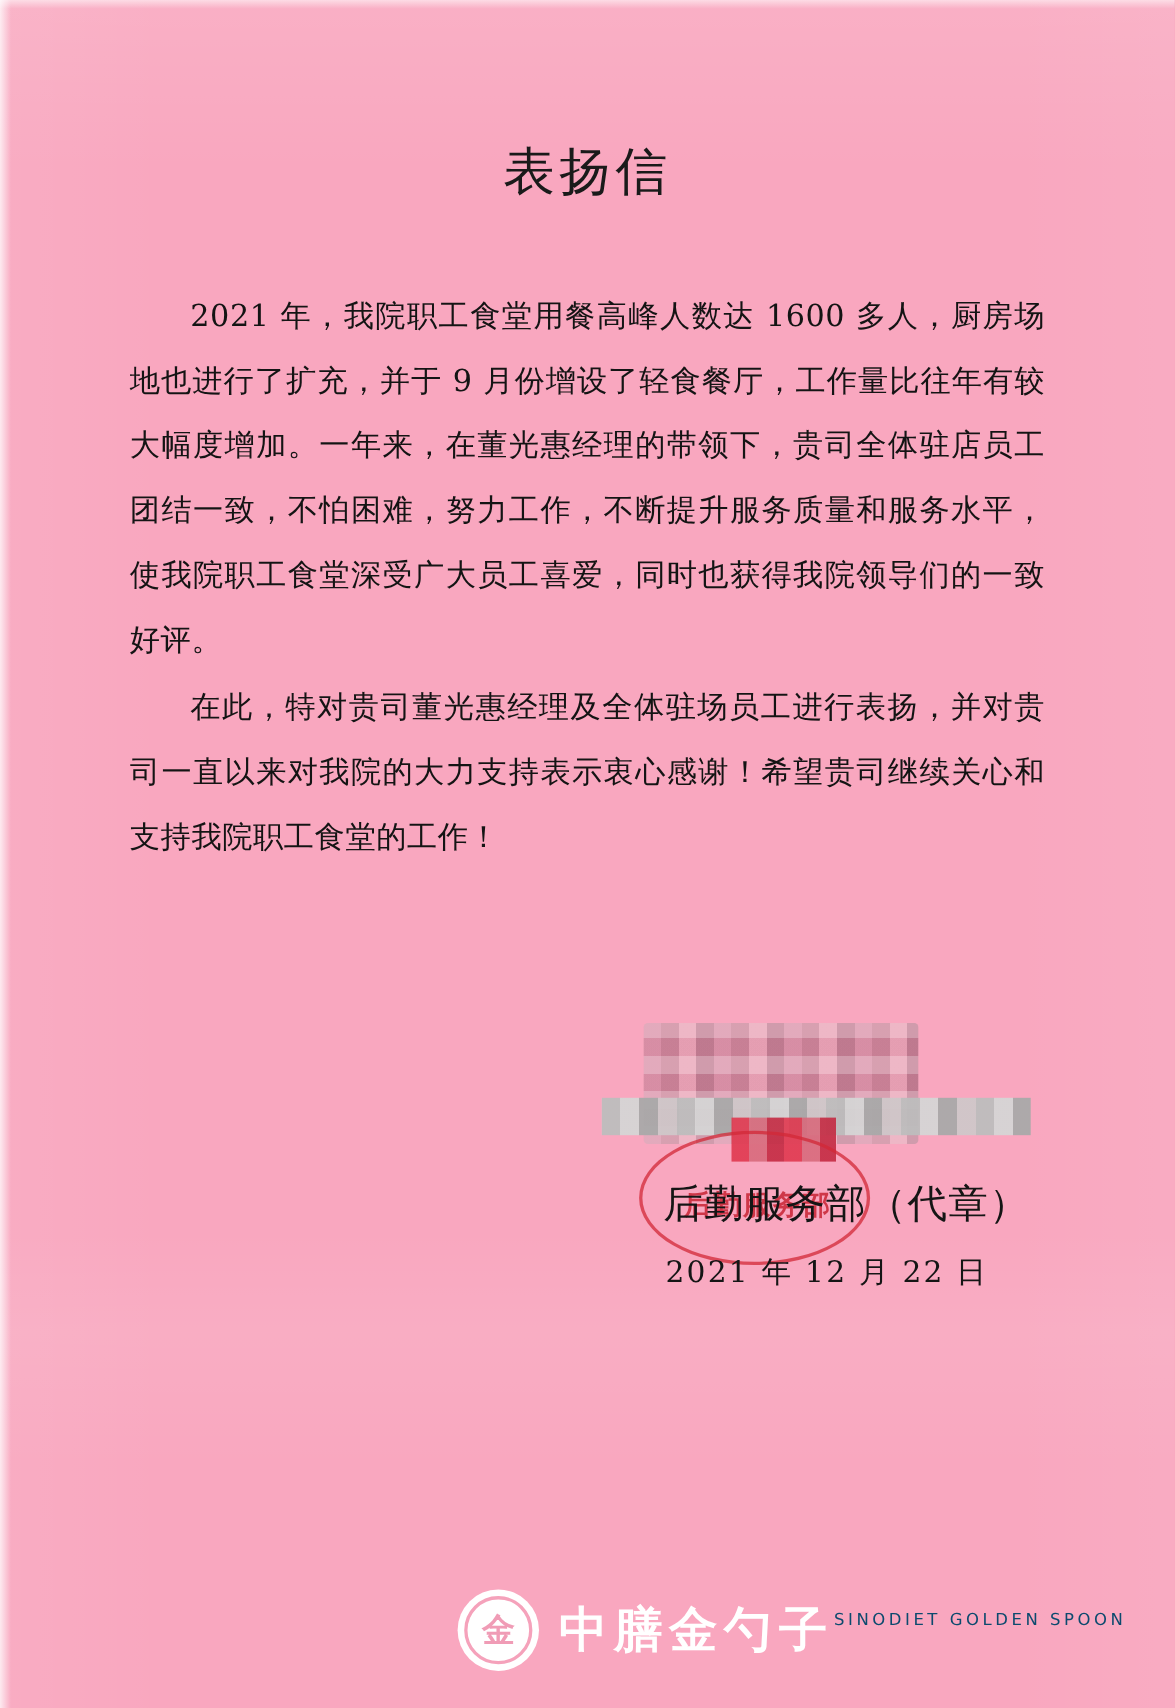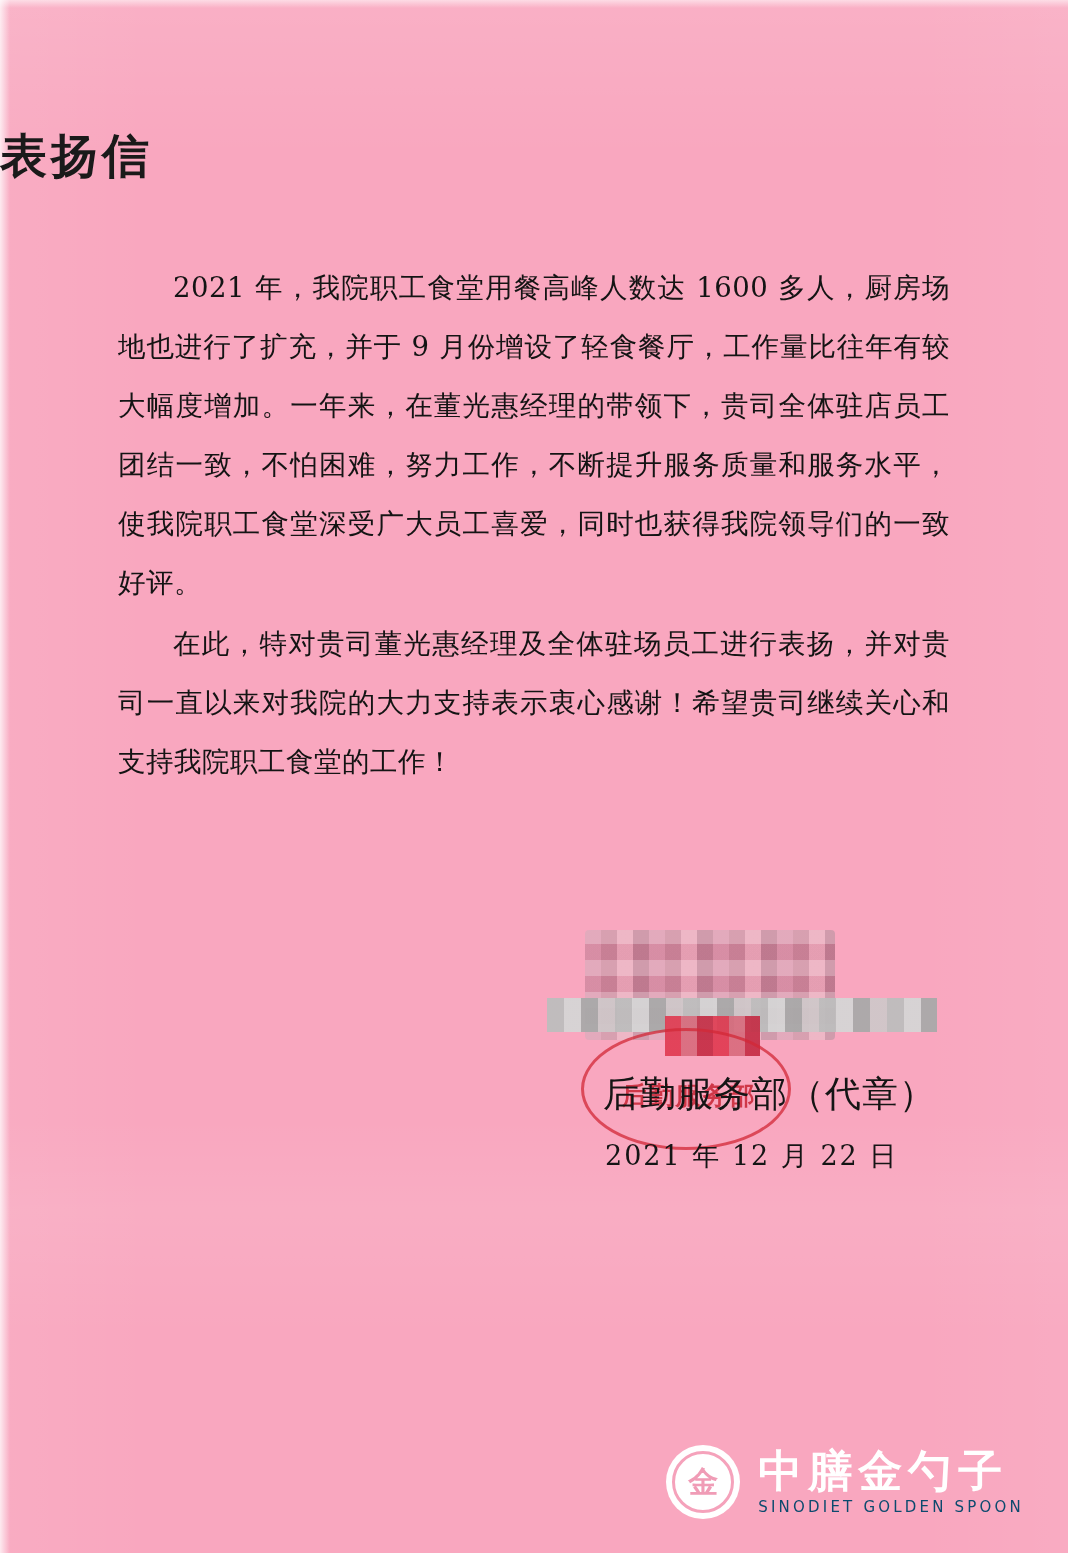--- a/index.html
+++ b/index.html
@@ -50,23 +50,23 @@
     position: absolute;
     inset: 0;
     padding: 0;
   }
 
   .title {
     position: absolute;
     top: 125px;
     left: 0;
     width: 1068px;
-    text-align: left;
+    text-align: center;
     font-size: 47px;
-    font-weight: bold;
+    font-weight: normal;
     letter-spacing: 4px;
     color: #1a1a1a;
     font-family: "DejaVu Serif", "Liberation Serif", serif;
   }
 
   .body-block {
     position: absolute;
     top: 258px;
     left: 118px;
     width: 832px;
@@ -218,21 +218,21 @@
     display: flex;
     align-items: center;
     justify-content: center;
     font-size: 30px;
     font-weight: bold;
     color: #f09cb6;
     font-family: "DejaVu Sans", "Liberation Sans", sans-serif;
   }
   .logo-text {
     display: flex;
-    flex-direction: column;
+    flex-direction: row;
     justify-content: flex-end;
   }
   .logo-cn {
     color: #ffffff;
     font-size: 44px;
     font-weight: bold;
     letter-spacing: 6px;
     line-height: 1.05;
     font-family: "DejaVu Sans", "Liberation Sans", sans-serif;
   }

